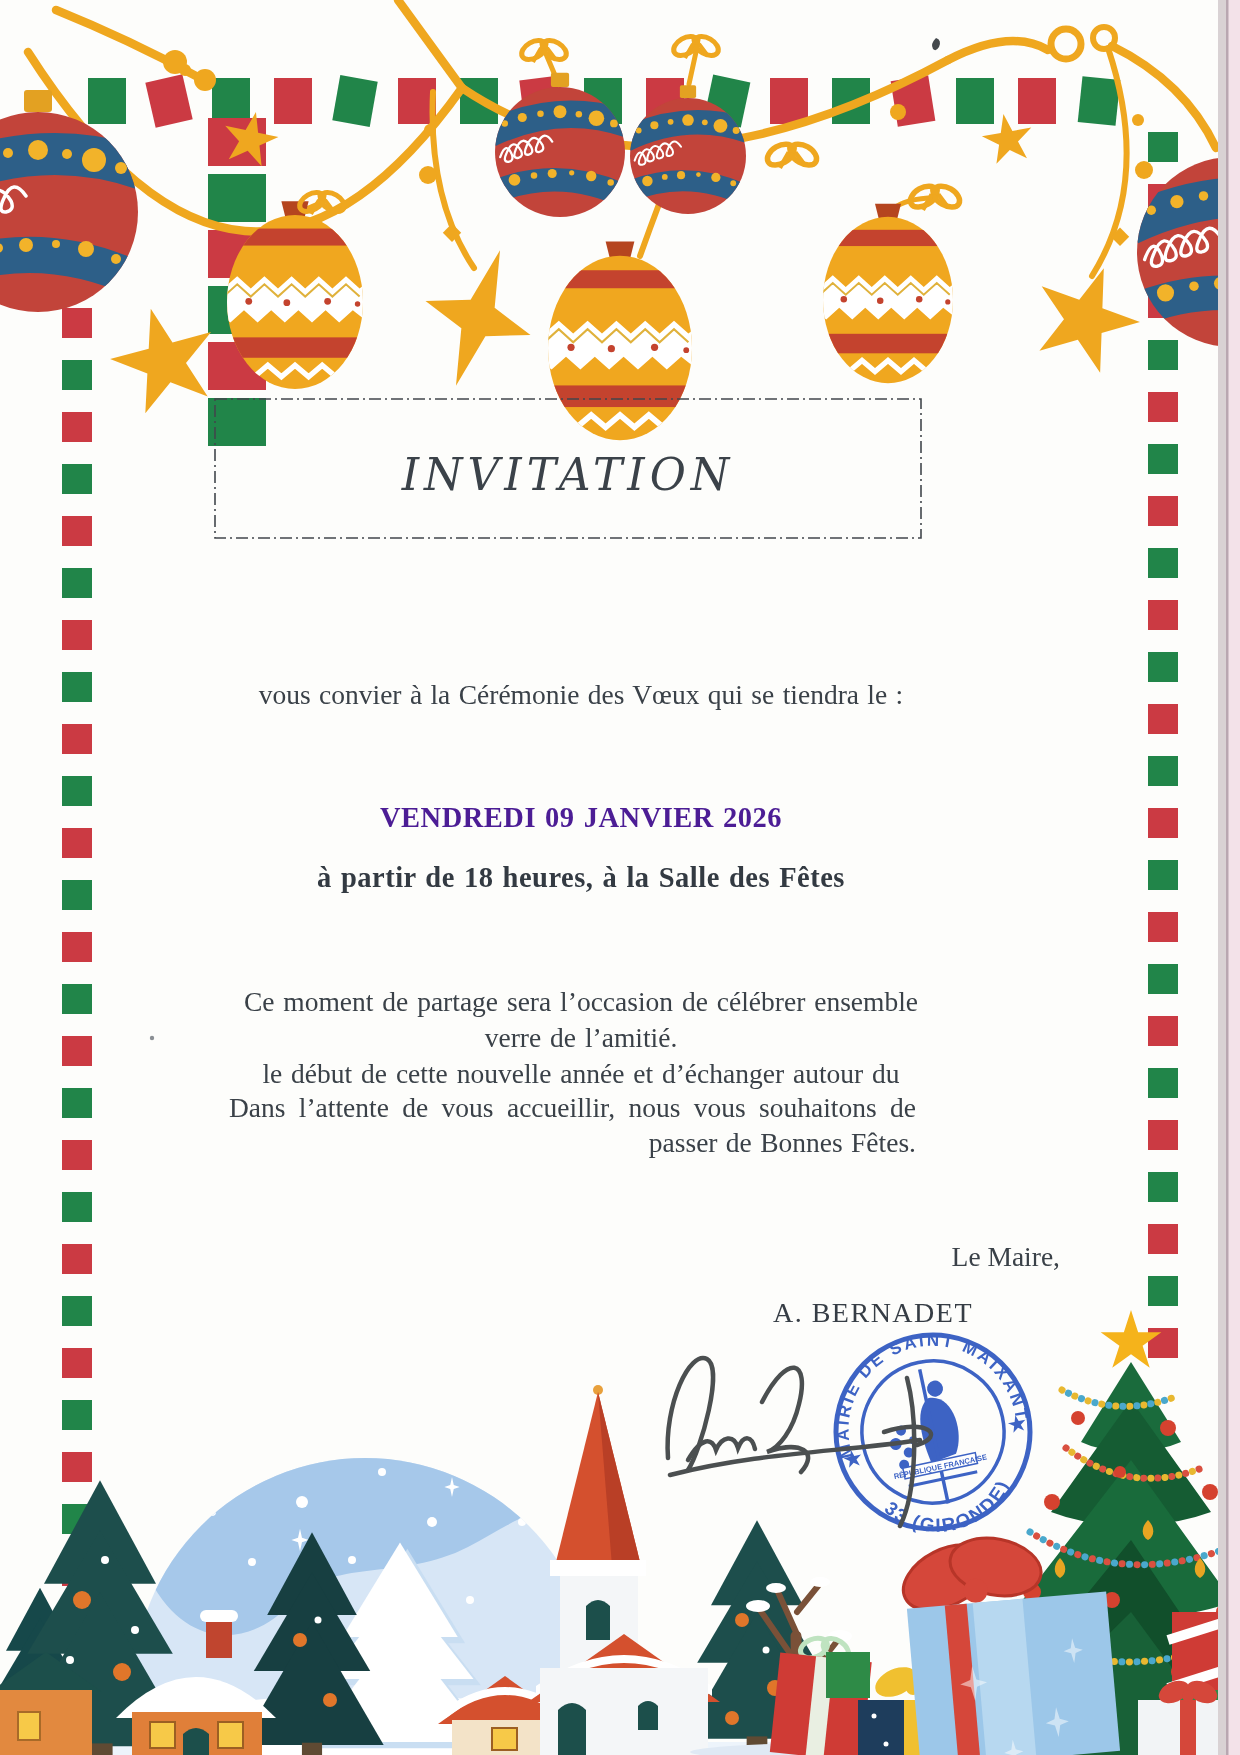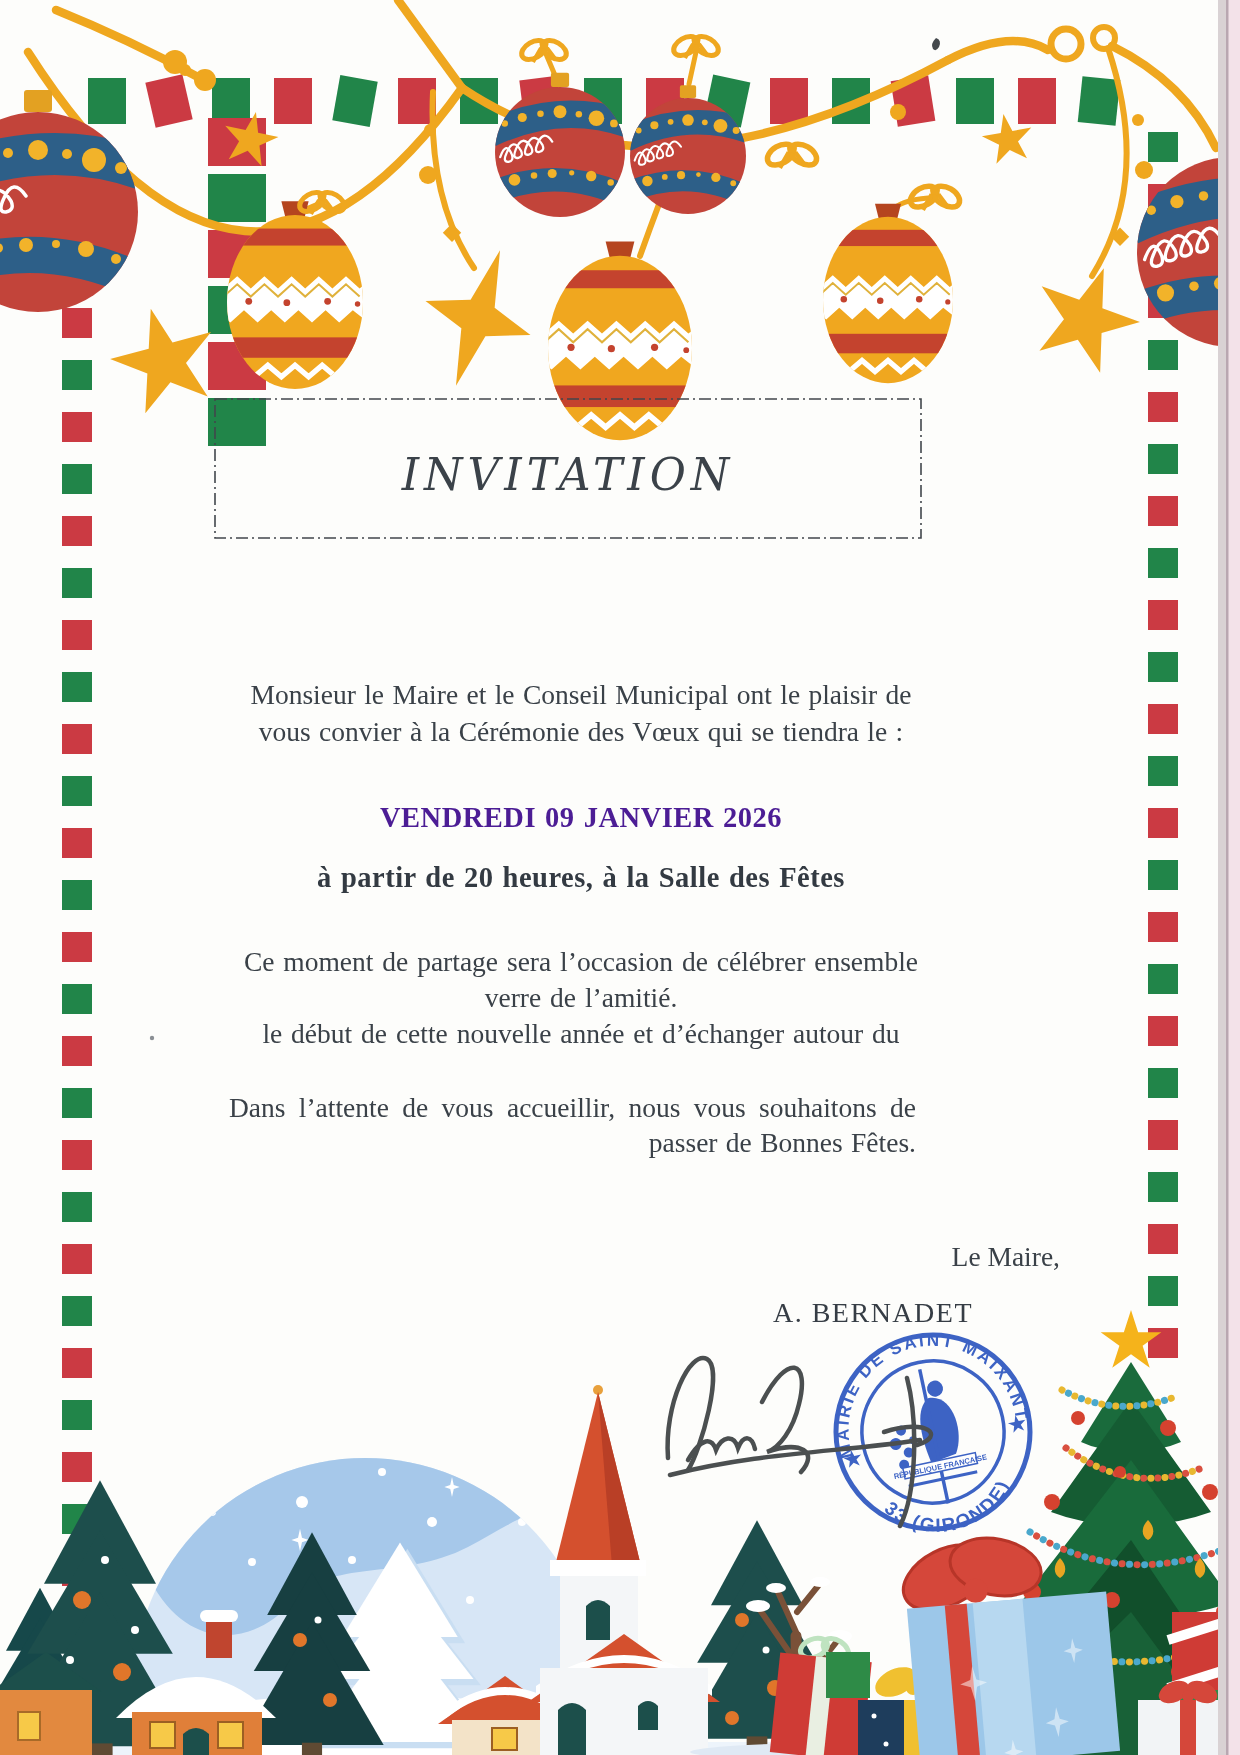--- a/index.html
+++ b/index.html
@@ -6,21 +6,21 @@
   .page{position:relative;width:1240px;height:1755px;background:#fdfdfb;overflow:hidden;
         font-family:"Liberation Serif",serif;}
   #dec{position:absolute;left:0;top:0;z-index:1;}
   .txt{position:absolute;z-index:2;color:#3a4148;}
   #title{top:449px;left:215px;width:706px;text-align:center;font-family:"DejaVu Serif",serif;
          font-style:italic;font-size:44px;letter-spacing:5px;color:#3b4249;}
   .p{font-size:27.5px;line-height:37px;text-align:center;width:706px;left:228px;word-spacing:1.5px;}
   #p-intro{top:676px;}
   #p-date{top:799px;font-weight:bold;font-size:28.5px;color:#4c1d95;letter-spacing:.5px;}
   #p-time{top:859px;font-weight:bold;font-size:28.5px;color:#333a42;letter-spacing:.5px;}
-  #p-body{top:944px;line-height:36px;word-spacing:2px;}
+  #p-body{top:984px;line-height:36px;word-spacing:2px;}
   #p-close{top:1090px;left:216px;width:700px;text-align:right;line-height:35px;}
   #p-close .l1{word-spacing:6.5px;}
   #sig-role{top:1241px;left:750px;width:310px;text-align:right;font-size:27.5px;}
   #sig-name{top:1297px;left:708px;width:330px;text-align:center;font-size:28px;letter-spacing:1.5px;color:#363d45;}
 </style>
 </head>
 <body>
 
 <div class="page">
 
@@ -497,26 +497,25 @@
   </g>
   <g fill="#44484c">
     <path d="M 936 38 q 6 2 3 9 q -3 5 -6 2 q -3 -5 3 -11 Z"></path>
     <circle cx="152" cy="1038" r="2.2" fill="#8a8f94"></circle>
   </g>
 </svg>
 
 <div class="txt" id="title">INVITATION</div>
 
 <div class="txt p" id="p-intro">
-  <div>Monsieur le Maire et le Conseil Municipal ont le plaisir de</div>
   <div>vous convier à la Cérémonie des Vœux qui se tiendra le :</div>
 </div>
 
 <div class="txt p" id="p-date">VENDREDI 09 JANVIER 2026</div>
-<div class="txt p" id="p-time">à partir de 20 heures, à la Salle des Fêtes</div>
+<div class="txt p" id="p-time">à partir de 18 heures, à la Salle des Fêtes</div>
 
 <div class="txt p" id="p-body">
   <div>Ce moment de partage sera l’occasion de célébrer ensemble</div>
   <div>verre de l’amitié.</div>
   <div>le début de cette nouvelle année et d’échanger autour du</div>
 </div>
 
 <div class="txt p" id="p-close">
   <div class="l1">Dans l’attente de vous accueillir, nous vous souhaitons de</div>
   <div>passer de Bonnes Fêtes.</div>

